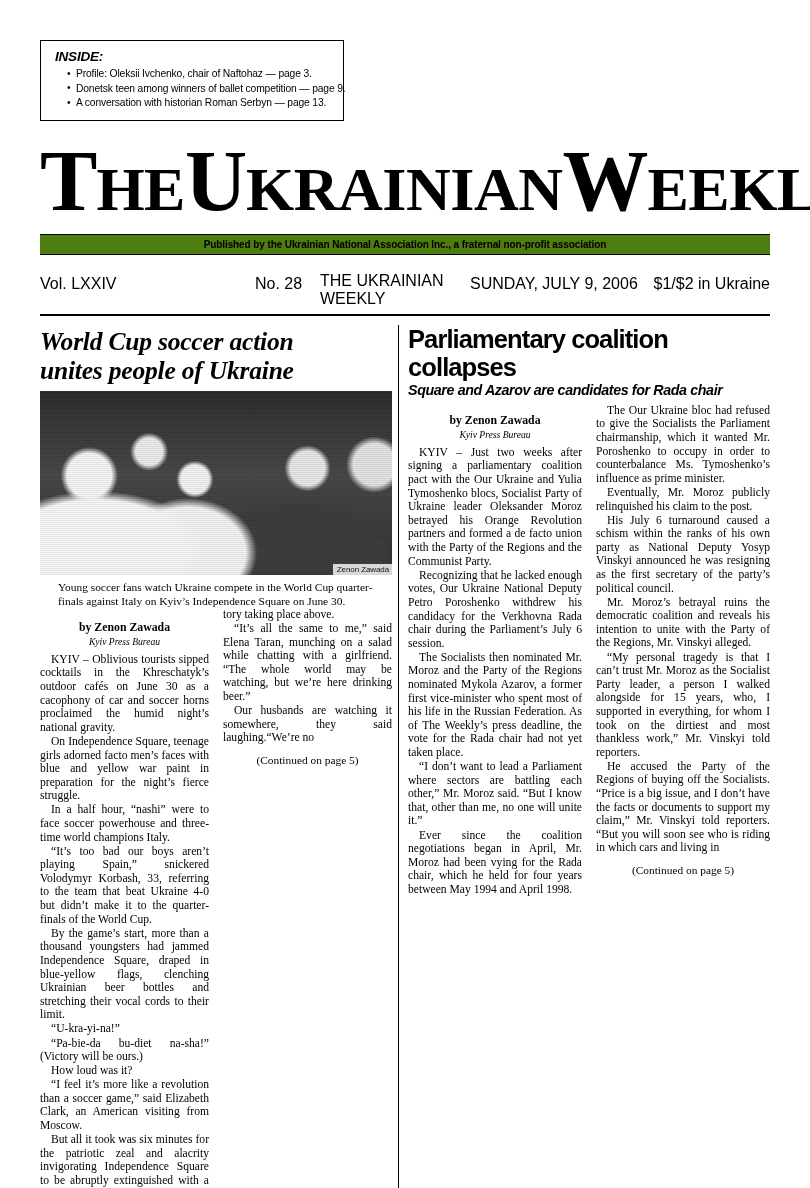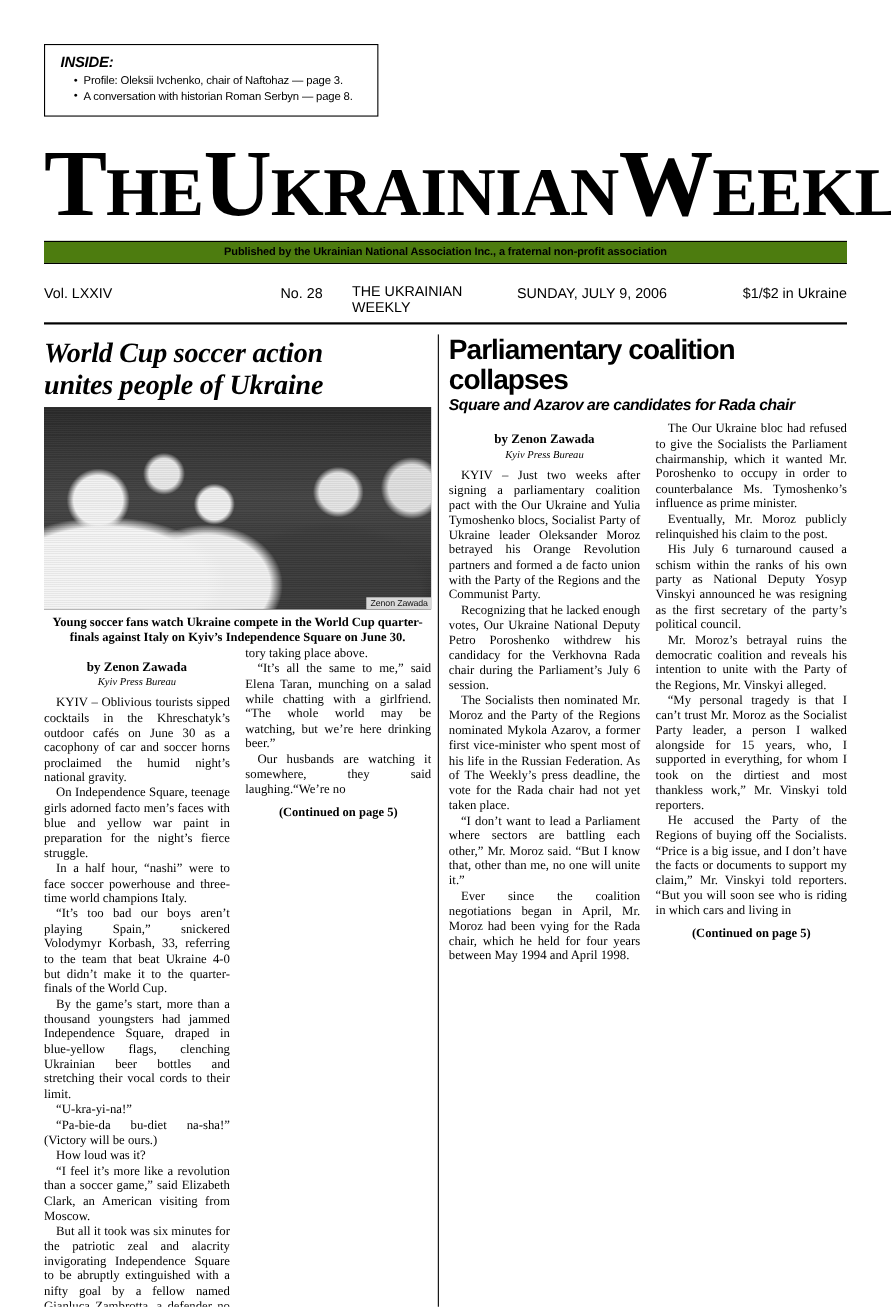--- a/index.html
+++ b/index.html
@@ -86,21 +86,21 @@
     font-size: 10px;
     letter-spacing: -0.1px;
     padding: 4px 0 4px;
   }
   .vol-line {
     border-top: 1px solid #000;
     border-bottom: 2.5px solid #000;
     display: flex;
     align-items: center;
     font-family: "Liberation Sans", sans-serif;
-    font-size: 13px;
+    font-size: 16px;
     padding: 5px 0 6px;
   }
   .vol-line .v1 { width: 215px; }
   .vol-line .v2 { width: 65px; }
   .vol-line .v3 { width: 150px; margin-top: 12px; }
   .vol-line .v4 { flex: 1; }
   .vol-line .v5 { }
 
   
   .top-section {
@@ -155,25 +155,25 @@
     bottom: 0;
     background: #d8d8d8;
     color: #111;
     font-family: "Liberation Sans", sans-serif;
     font-size: 8px;
     padding: 1px 3px 1px 4px;
     letter-spacing: -0.1px;
   }
   .caption {
     font-family: "Liberation Serif", serif;
-    font-weight: bold;
+    font-weight: normal;
     font-size: 11.4px;
     line-height: 14px;
-    text-align: center;
-    margin: 5px 6px 0;
+    text-align: left;
+    margin: 5px 18px 0;
   }
 
   .byline {
     text-align: center;
     font-family: "Liberation Serif", serif;
     font-weight: bold;
     font-size: 11.8px;
     margin-top: 12px;
   }
   .byline.tight { margin-top: 9px; }
@@ -198,21 +198,21 @@
     line-height: 13.6px;
     text-align: justify;
     text-indent: 11px;
     margin: 0 0 0.5px;
     hyphens: auto;
     -webkit-hyphens: auto;
   }
   p.body.noind { text-indent: 0; }
   .contd {
     font-family: "Liberation Serif", serif;
-    font-weight: bold;
+    font-weight: normal;
     font-size: 11.4px;
     text-align: center;
     margin-top: 9px;
   }
 
   
   .crowd {
     position: absolute;
     inset: 0;
     background:
@@ -237,21 +237,22 @@
 </style>
 </head>
 <body>
 
 <div class="page">
 
   <div class="inside-box">
     <div class="inside-title">INSIDE:</div>
     <ul class="inside-list">
       <li>Profile: Oleksii Ivchenko, chair of Naftohaz — page 3.</li>
-      <li>A conversation with historian Roman Serbyn — page 8.</li>
+      <li>Donetsk teen among winners of ballet competition — page 9.</li>
+      <li>A conversation with historian Roman Serbyn — page 13.</li>
     </ul>
   </div>
 
   <div class="masthead">
     <span class="big">T</span><span class="cap">HE</span><span class="big">U</span><span class="cap">KRAINIAN</span><span class="big">W</span><span class="cap">EEKLY</span>
   </div>
 
   <div class="pub-line">Published by the Ukrainian National Association Inc., a fraternal non-profit association</div>
 
   <div class="vol-line">

